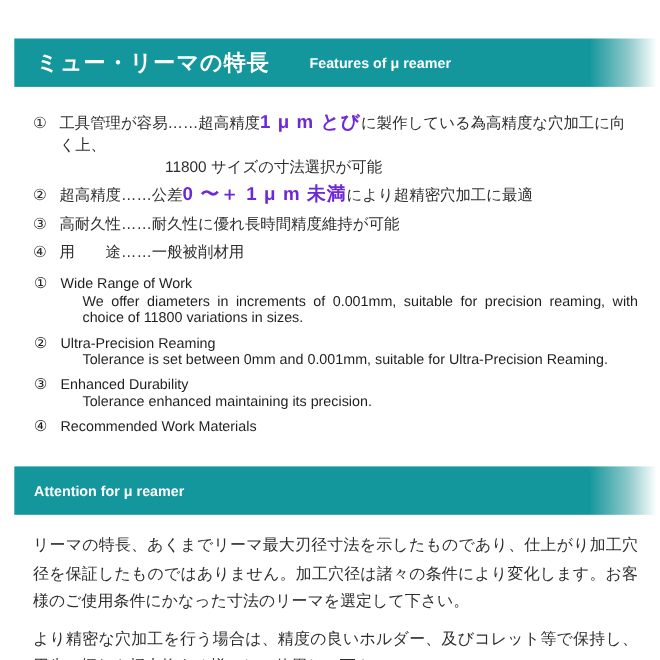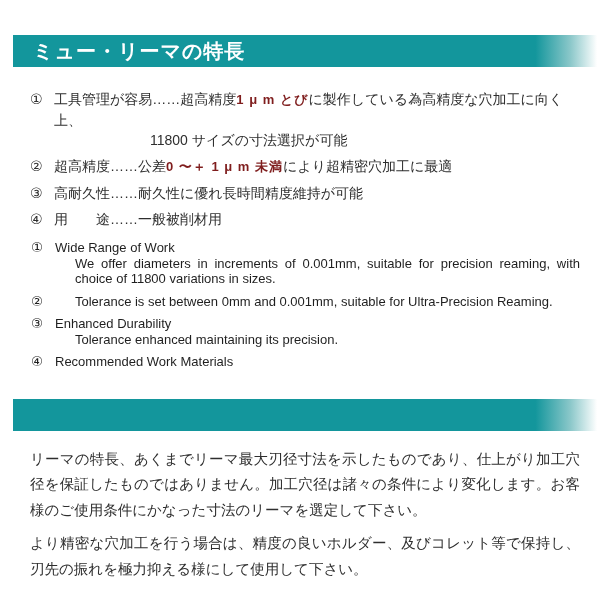--- a/index.html
+++ b/index.html
@@ -1,54 +1,55 @@
 <!DOCTYPE html>
 <html><head>
 <meta charset="utf-8">
 <style>
   * { margin:0; padding:0; box-sizing:border-box; }
   html,body { width:600px; height:600px; background:#ffffff; overflow:hidden;
     font-family:"Liberation Sans","DejaVu Sans",sans-serif; color:#2e2e2e; }
 
   
   .bar {
-    margin-left:13px; height:32px;
+    margin-left:13px; height:44px;
     background:linear-gradient(90deg,#13969c 0%,#13969c 89%,#8cc8ca 95%,#ffffff 99.5%);
     display:flex; align-items:center; color:#ffffff; white-space:nowrap;
   }
   .bar1 { margin-top:35px; }
   .bar2 { margin-top:29px; }
   .bar-jp { font-size:20px; font-weight:bold; margin-left:20px; letter-spacing:1px; }
   .bar1 .bar-en { font-size:13px; font-weight:bold; margin-left:36px; }
   .bar2 .bar-en { font-size:13px; font-weight:bold; margin-left:18px; }
 
   
   .jp-features { margin:22px 18px 0 30px; font-size:14px; line-height:20px; }
   .jp-item { display:flex; margin-bottom:6px; }
   .jp-item .num { width:24px; flex-shrink:0; }
   .jp-item .txt { flex:1; }
-  .red-em { color:#7f1d1d; font-weight:bold; font-size:13px; letter-spacing:1px; }
+  .red-em { color:#6d28d9; font-weight:bold; font-size:17px; letter-spacing:1px; }
   .jp-line2 { margin-left:96px; }
 
   
   .en-features { margin:11px 20px 0 31px; font-size:13px; line-height:15.5px; color:#1f1f1f; }
   .en-item { display:flex; margin-bottom:7px; }
   .en-item .num { width:24px; flex-shrink:0; font-size:13.5px; }
   .en-item .txt { flex:1; }
   .en-body { text-align:justify;margin-left:20px; }
 
   
   .notes { margin:16px 20px 0 30px; font-size:14.5px; line-height:25.5px; text-align:justify; }
   .notes p { margin-bottom:8px; }
 </style>
 </head>
 <body>
 
 <div class="bar bar1">
   <span class="bar-jp">ミュー・リーマの特長</span>
+  <span class="bar-en">Features of μ reamer</span>
 </div>
 
 <div class="jp-features">
   <div class="jp-item">
     <span class="num">①</span>
     <div class="txt">
       <span>工具管理が容易……超高精度</span><span class="red-em">1 μ m とび</span><span>に製作している為高精度な穴加工に向く上、</span>
       <div class="jp-line2">11800 サイズの寸法選択が可能</div>
     </div>
   </div>
@@ -72,37 +73,39 @@
   <div class="en-item">
     <span class="num">①</span>
     <div class="txt">
       <div class="en-title">Wide Range of Work</div>
       <div class="en-body">We offer diameters in increments of 0.001mm, suitable for precision reaming, with choice of 11800 variations in sizes.</div>
     </div>
   </div>
   <div class="en-item">
     <span class="num">②</span>
     <div class="txt">
+      <div class="en-title">Ultra-Precision Reaming</div>
       <div class="en-body">Tolerance is set between 0mm and 0.001mm, suitable for Ultra-Precision Reaming.</div>
     </div>
   </div>
   <div class="en-item">
     <span class="num">③</span>
     <div class="txt">
       <div class="en-title">Enhanced Durability</div>
       <div class="en-body">Tolerance enhanced maintaining its precision.</div>
     </div>
   </div>
   <div class="en-item">
     <span class="num">④</span>
     <div class="txt">
       <div class="en-title">Recommended Work Materials</div>
     </div>
   </div>
 </div>
 
 <div class="bar bar2">
+  <span class="bar-en">Attention for μ reamer</span>
 </div>
 
 <div class="notes">
   <p>リーマの特長、あくまでリーマ最大刃径寸法を示したものであり、仕上がり加工穴径を保証したものではありません。加工穴径は諸々の条件により変化します。お客様のご使用条件にかなった寸法のリーマを選定して下さい。</p>
   <p>より精密な穴加工を行う場合は、精度の良いホルダー、及びコレット等で保持し、刃先の振れを極力抑える様にして使用して下さい。</p>
 </div>
 
 </body></html>

